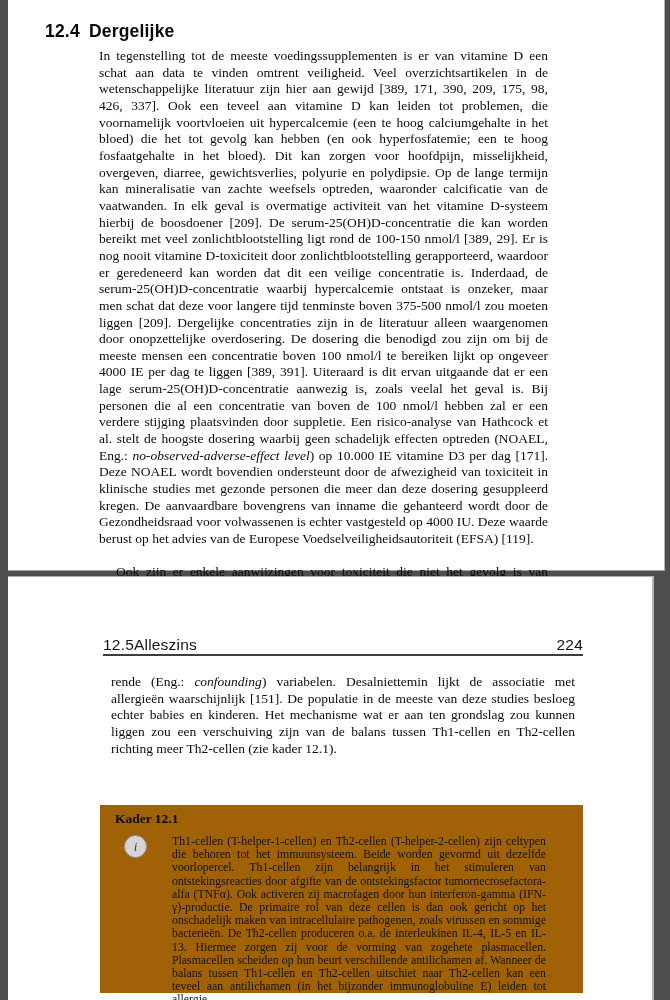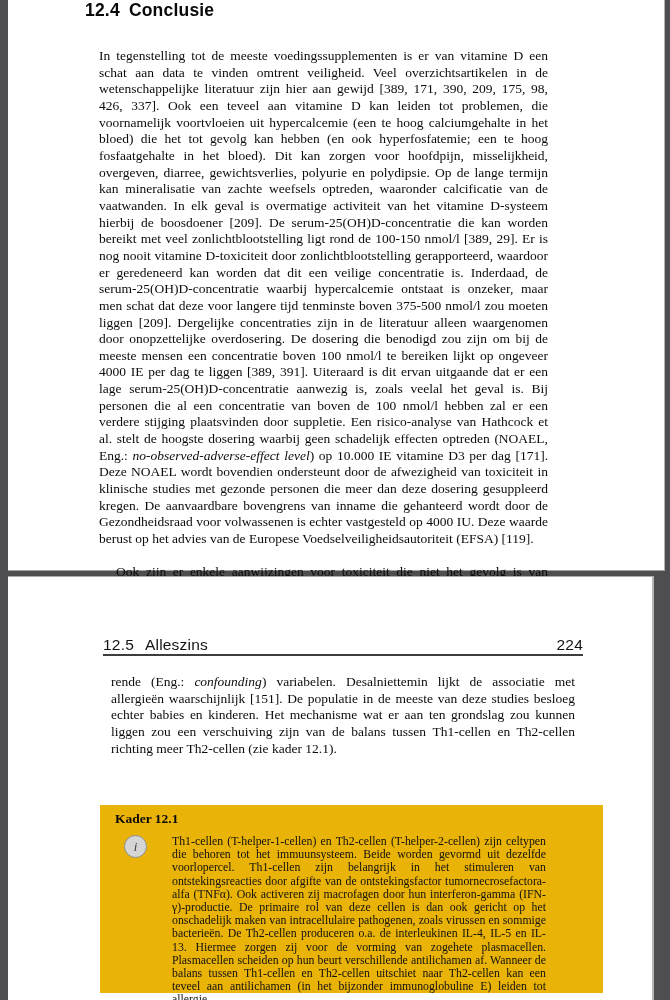--- a/index.html
+++ b/index.html
@@ -22,59 +22,57 @@
     border-bottom:1px solid #a3a3a3;
     border-right:1px solid #b3b3b3;
   }
   .page-bottom{
     left:8px;top:576px;width:646px;height:424px;
     border-top:1px solid #ababab;
     border-right:2px solid #b6b6b6;
   }
   
   .section-heading{
-    position:absolute;left:37px;top:0;
+    position:absolute;left:37px;top:21px;
     display:flex;align-items:baseline;gap:9px;
     font-family:"Liberation Sans",sans-serif;
     font-weight:bold;font-size:17.5px;color:#090909;
     letter-spacing:.2px;
-    margin-left:40px;
   }
   .body-block{
     position:absolute;left:75px;top:32px;width:481px;
     font-size:13.5px;line-height:16.65px;
     text-align:justify;
   }
   .body-block p{margin:16px;padding:0;}
   .body-block p.indent{text-indent:17px;}
   .ital{font-style:italic;}
   
   .running-header{
     position:absolute;left:95px;top:59px;width:480px;
     display:flex;justify-content:space-between;align-items:baseline;
     font-family:"Liberation Sans",sans-serif;
     font-size:15.5px;color:#131313;
     letter-spacing:.2px;
   }
-  .running-header .sec{display:flex;gap:11px;}
+  .running-header .sec{display:flex;}
   .header-rule{
     position:absolute;left:95px;top:77px;width:480px;height:2px;
     background:#3d3d3d;
   }
   .body-block-2{
     position:absolute;left:95px;top:89px;width:480px;
     font-size:13.5px;line-height:16.65px;
     text-align:justify;
   }
   .body-block-2 p{margin:8px;padding:0;}
   .body-block-2 p.indent{text-indent:17px;}
   .kader-box{
     position:absolute;left:92px;top:228px;width:483px;height:188px;
-    background:#eab308;
-    padding-left:20px;
+    background:#a16207;
   }
   .kader-title{
     position:absolute;left:15px;top:6px;
     font-weight:bold;font-size:13.5px;color:#0a0a0a;
   }
   .info-icon{
     position:absolute;left:24px;top:30px;
     width:23px;height:23px;border-radius:50%;
     background:#d5d5d5;border:1px solid #8f8f8f;
     box-sizing:border-box;
@@ -87,21 +85,21 @@
     text-align:justify;color:#111;
   }
 </style>
 </head>
 <body>
 
 <div class="page page-top">
 
   <div class="section-heading">
     <span>12.4</span>
-    <span>Conclusie</span>
+    <span>Dergelijke</span>
   </div>
 
   <div class="body-block">
     <p><span>In tegenstelling tot de meeste voedingssupplementen is er van vitamine D een schat aan data te vinden omtrent veiligheid. Veel overzichtsartikelen in de wetenschappelijke literatuur zijn hier aan gewijd [389, 171, 390, 209, 175, 98, 426, 337]. Ook een teveel aan vitamine D kan leiden tot problemen, die voornamelijk voortvloeien uit hypercalcemie (een te hoog calciumgehalte in het bloed) die het tot gevolg kan hebben (en ook hyperfosfatemie; een te hoog fosfaatgehalte in het bloed). Dit kan zorgen voor hoofdpijn, misselijkheid, overgeven, diarree, gewichtsverlies, polyurie en polydipsie. Op de lange termijn kan mineralisatie van zachte weefsels optreden, waaronder calcificatie van de vaatwanden. In elk geval is overmatige activiteit van het vitamine D-systeem hierbij de boosdoener [209]. De serum-25(OH)D-concentratie die kan worden bereikt met veel zonlichtblootstelling ligt rond de 100-150 nmol/l [389, 29]. Er is nog nooit vitamine D-toxiciteit door zonlichtblootstelling gerapporteerd, waardoor er geredeneerd kan worden dat dit een veilige concentratie is. Inderdaad, de serum-25(OH)D-concentratie waarbij hypercalcemie ontstaat is onzeker, maar men schat dat deze voor langere tijd tenminste boven 375-500 nmol/l zou moeten liggen [209]. Dergelijke concentraties zijn in de literatuur alleen waargenomen door onopzettelijke overdosering. De dosering die benodigd zou zijn om bij de meeste mensen een concentratie boven 100 nmol/l te bereiken lijkt op ongeveer 4000 IE per dag te liggen [389, 391]. Uiteraard is dit ervan uitgaande dat er een lage serum-25(OH)D-concentratie aanwezig is, zoals veelal het geval is. Bij personen die al een concentratie van boven de 100 nmol/l hebben zal er een verdere stijging plaatsvinden door suppletie. Een risico-analyse van Hathcock et al. stelt de hoogste dosering waarbij geen schadelijk effecten optreden (NOAEL, Eng.: </span><span class="ital">no-observed-adverse-effect level</span><span>) op 10.000 IE vitamine D3 per dag [171]. Deze NOAEL wordt bovendien ondersteunt door de afwezigheid van toxiciteit in klinische studies met gezonde personen die meer dan deze dosering gesuppleerd kregen. De aanvaardbare bovengrens van inname die gehanteerd wordt door de Gezondheidsraad voor volwassenen is echter vastgesteld op 4000 IU. Deze waarde berust op het advies van de Europese Voedselveiligheidsautoriteit (EFSA) [119].</span></p>
     <p class="indent">Ook zijn er enkele aanwijzingen voor toxiciteit die niet het gevolg is van hypercalcemie. Zo zijn er enkele studies die een associatie aantonen tussen een hoog serum-25(OH)D-niveau en o.a. cardiovasculaire aandoeningen, kanker, allergieën en mortaliteit. De meeste gevonden associaties zouden echter verklaard kunnen worden door verscheidene versto-</p>
   </div>
 
 </div>
 
 <div class="page page-bottom">

